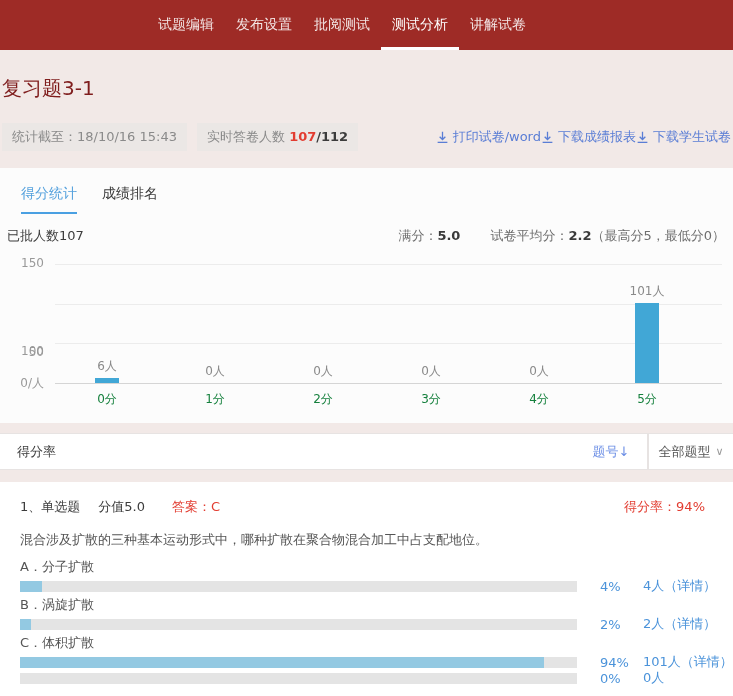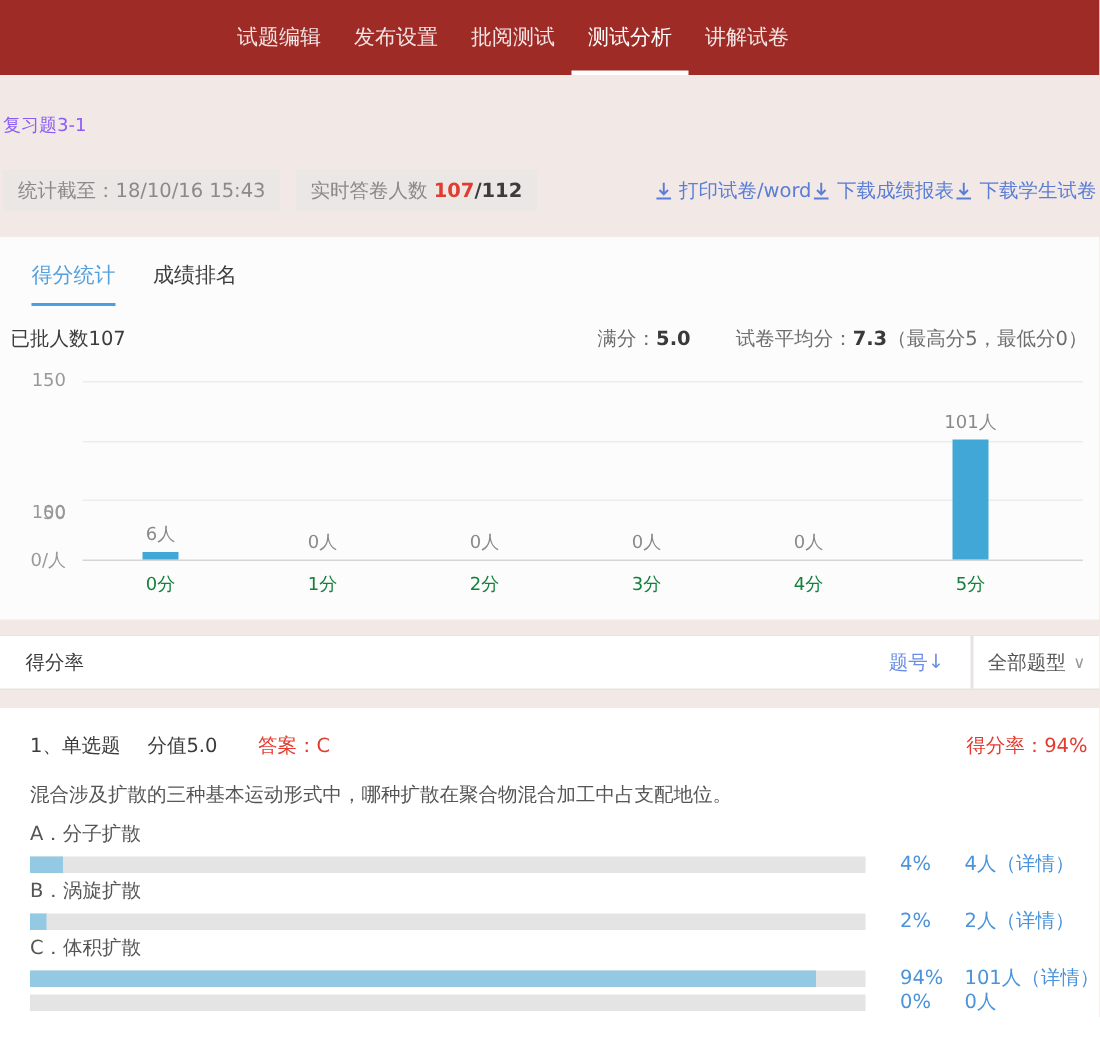--- a/index.html
+++ b/index.html
@@ -13,21 +13,21 @@
   .topnav .tab {
     position:relative; display:flex; align-items:center; padding:0 11px;
     color:rgba(255,255,255,.88); font-size:14px; cursor:pointer; white-space:nowrap;
   }
   .topnav .tab.active { color:#fff; }
   .topnav .tab.active::after {
     content:""; position:absolute; left:0; right:0; bottom:0; height:3px; background:#fff;
   }
   
   .header { padding:25px 0 0 2px; }
-  .page-title { font-size:12px; font-weight:normal; color:#8b5cf6; }
+  .page-title { font-size:20px; font-weight:normal; color:#7f1d1d; }
   .stats-row { display:flex; align-items:center; margin-top:21px; padding-right:2px; }
   .badge { background:#ebe7e5; color:#8a8a8a; padding:5px 10px; white-space:nowrap; }
   .badge + .badge { margin-left:10px; }
   .badge .num-red { color:#e23c30; font-weight:bold; }
   .badge .num-dark { color:#3c3c3c; font-weight:bold; }
   .dl-links { margin-left:auto; display:flex; }
   .dl-link { color:#5a7dd5; text-decoration:none; display:flex; align-items:center; gap:4px;
              white-space:nowrap; cursor:pointer; }
   .dl-link svg { flex:none; }
   
@@ -55,21 +55,21 @@
                 border-bottom:1px solid #e7e3e2; height:37px; display:flex; }
   .fcell { display:flex; align-items:center; }
   .fcell.sort { width:73px; justify-content:center; color:#6a8de5; border-right:1px solid #e7e3e2;
                 cursor:pointer; }
   .fcell.rate { flex:1; padding-left:17px; color:#3c3c3c; }
   .fcell.qtype { width:85px; justify-content:center; color:#555; border-left:1px solid #e7e3e2;
                  cursor:pointer; gap:5px; }
   .chevron { color:#999; font-size:11px; }
   
   .question-panel { margin-top:12px; background:#fff; height:226px; padding:16px 0 0 20px; }
-  .q-meta { display:flex; align-items:center; padding-right:8px;text-align:center; }
+  .q-meta { display:flex; align-items:center; padding-right:28px;text-align:center; }
   .q-meta .q-title { color:#3c3c3c; }
   .q-meta .q-score { margin-left:18px; color:#3c3c3c; }
   .q-meta .q-answer { margin-left:27px; color:#e23c30; }
   .q-meta .q-rate { margin-left:auto; color:#e23c30; }
   .q-body { margin-top:15px; color:#555; }
   .options { margin-top:9px; }
   .option { margin-top:4px; }
   .opt-label { color:#555; height:18px; line-height:18px; }
   .opt-bar-row { display:flex; align-items:center; margin-top:4px; height:12px; }
   .track { width:557px; height:11px; background:#e4e4e4; }
@@ -122,21 +122,21 @@
 
 <section class="panel stats-panel">
   <div class="sub-tabs">
     <div class="sub-tab active">得分统计</div>
     <div class="sub-tab">成绩排名</div>
   </div>
   <div class="summary-row">
     <span class="graded">已批人数107</span>
     <div class="summary-right">
       <span><span>满分：</span><b>5.0</b></span>
-      <span><span>试卷平均分：</span><b>7.3</b><span>（最高分5，最低分0）</span></span>
+      <span><span>试卷平均分：</span><b>2.2</b><span>（最高分5，最低分0）</span></span>
     </div>
   </div>
   <div class="chart" id="chart">
       <div class="grid-line" style="top: 7px;"></div>
       <div class="ytick" style="top: -1px;">150</div>
       <div class="grid-line" style="top: 46.6667px;"></div>
       <div class="ytick" style="top: 38.6667px; margin-top: 48px;">100</div>
       <div class="grid-line" style="top: 86.3333px;"></div>
       <div class="ytick" style="top: 88px;">50</div>
       <div class="grid-line axis" style="top: 126px;"></div>

